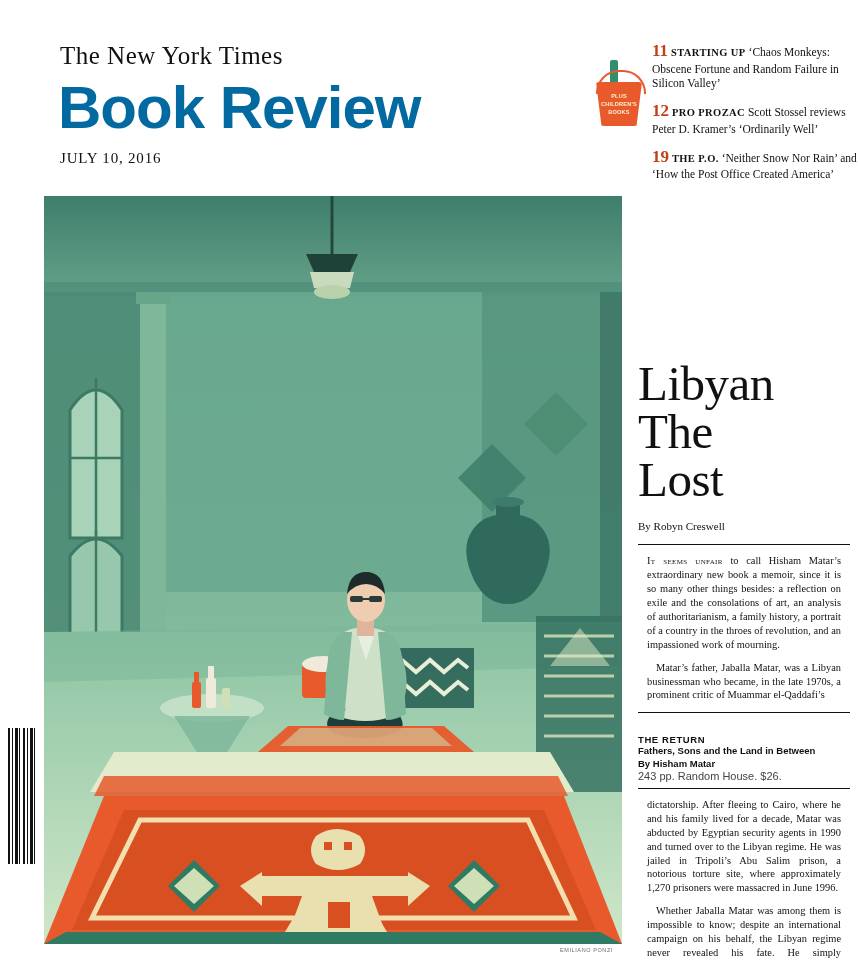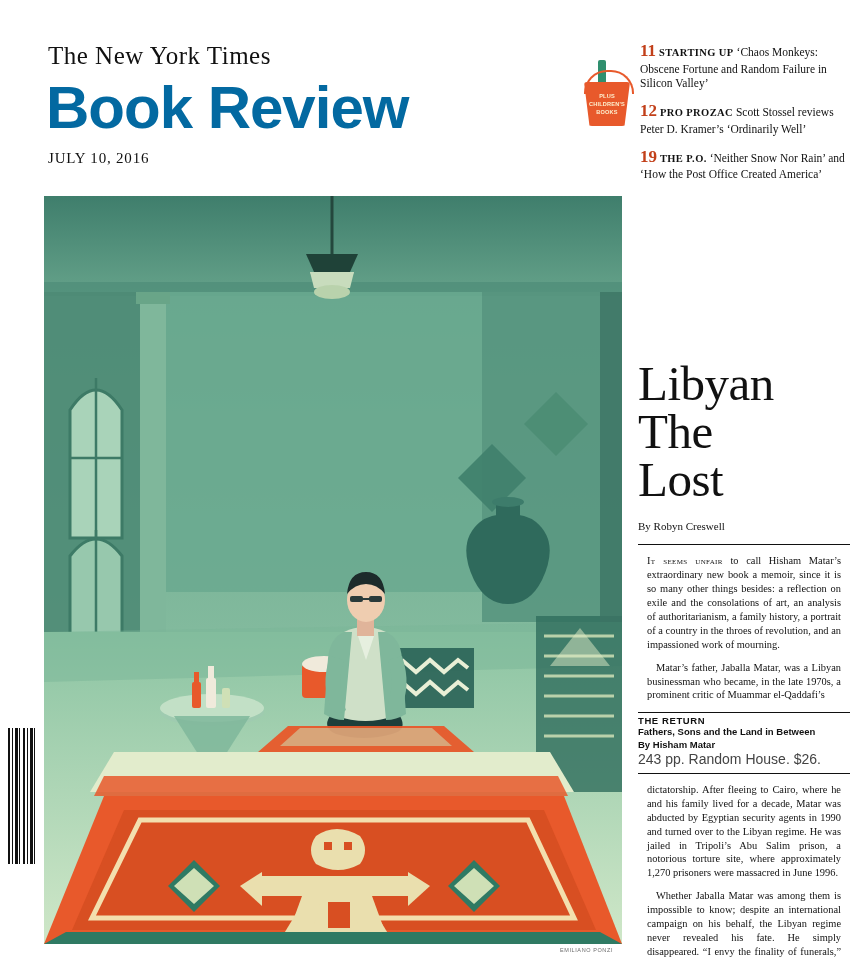--- a/index.html
+++ b/index.html
@@ -12,21 +12,21 @@
     height: 960px;
     position: relative;
     font-family: "Liberation Serif", serif;
     color: #111;
     overflow: hidden;
   }
 
   
   .masthead {
     position: absolute;
-    left: 0; top: 0;
+    left: 12px; top: 0;
     width: 840px;
     height: 180px;
   }
   .nyt-logo {
     position: absolute;
     left: 48px;
     top: 42px;
     font-family: "Liberation Serif", serif;
     font-size: 25px;
     letter-spacing: 0.5px;
@@ -207,21 +207,21 @@
   }
   .body-text p { margin: 9px; }
   .body-text p + p { text-indent: 9px; }
   .smallcaps {
     font-variant: small-caps;
     letter-spacing: 0.3px;
   }
 
   .bookinfo {
     margin-top: 10px;
-    padding-top: 2px;
+    padding-top: 21px;
     border-top: 1px solid #111;
     font-family: "Liberation Sans", sans-serif;
   }
   .bookinfo .bk-title {
     font-size: 9.5px;
     font-weight: 700;
     letter-spacing: 0.6px;
     color: #111;
   }
   .bookinfo .bk-sub {
@@ -229,21 +229,21 @@
     font-weight: 700;
     color: #111;
     line-height: 1.3;
   }
   .bookinfo .bk-author {
     font-size: 9.5px;
     font-weight: 700;
     color: #111;
   }
   .bookinfo .bk-meta {
-    font-size: 14px;
+    font-size: 11px;
     font-weight: 400;
     color: #444;
     margin-top: 1px;
   }
   .bookinfo .rule2 {
     border-top: 1px solid #111;
     margin-top: 6px;
   }
   .body-text.second { margin-top: 7px; }
 </style>

